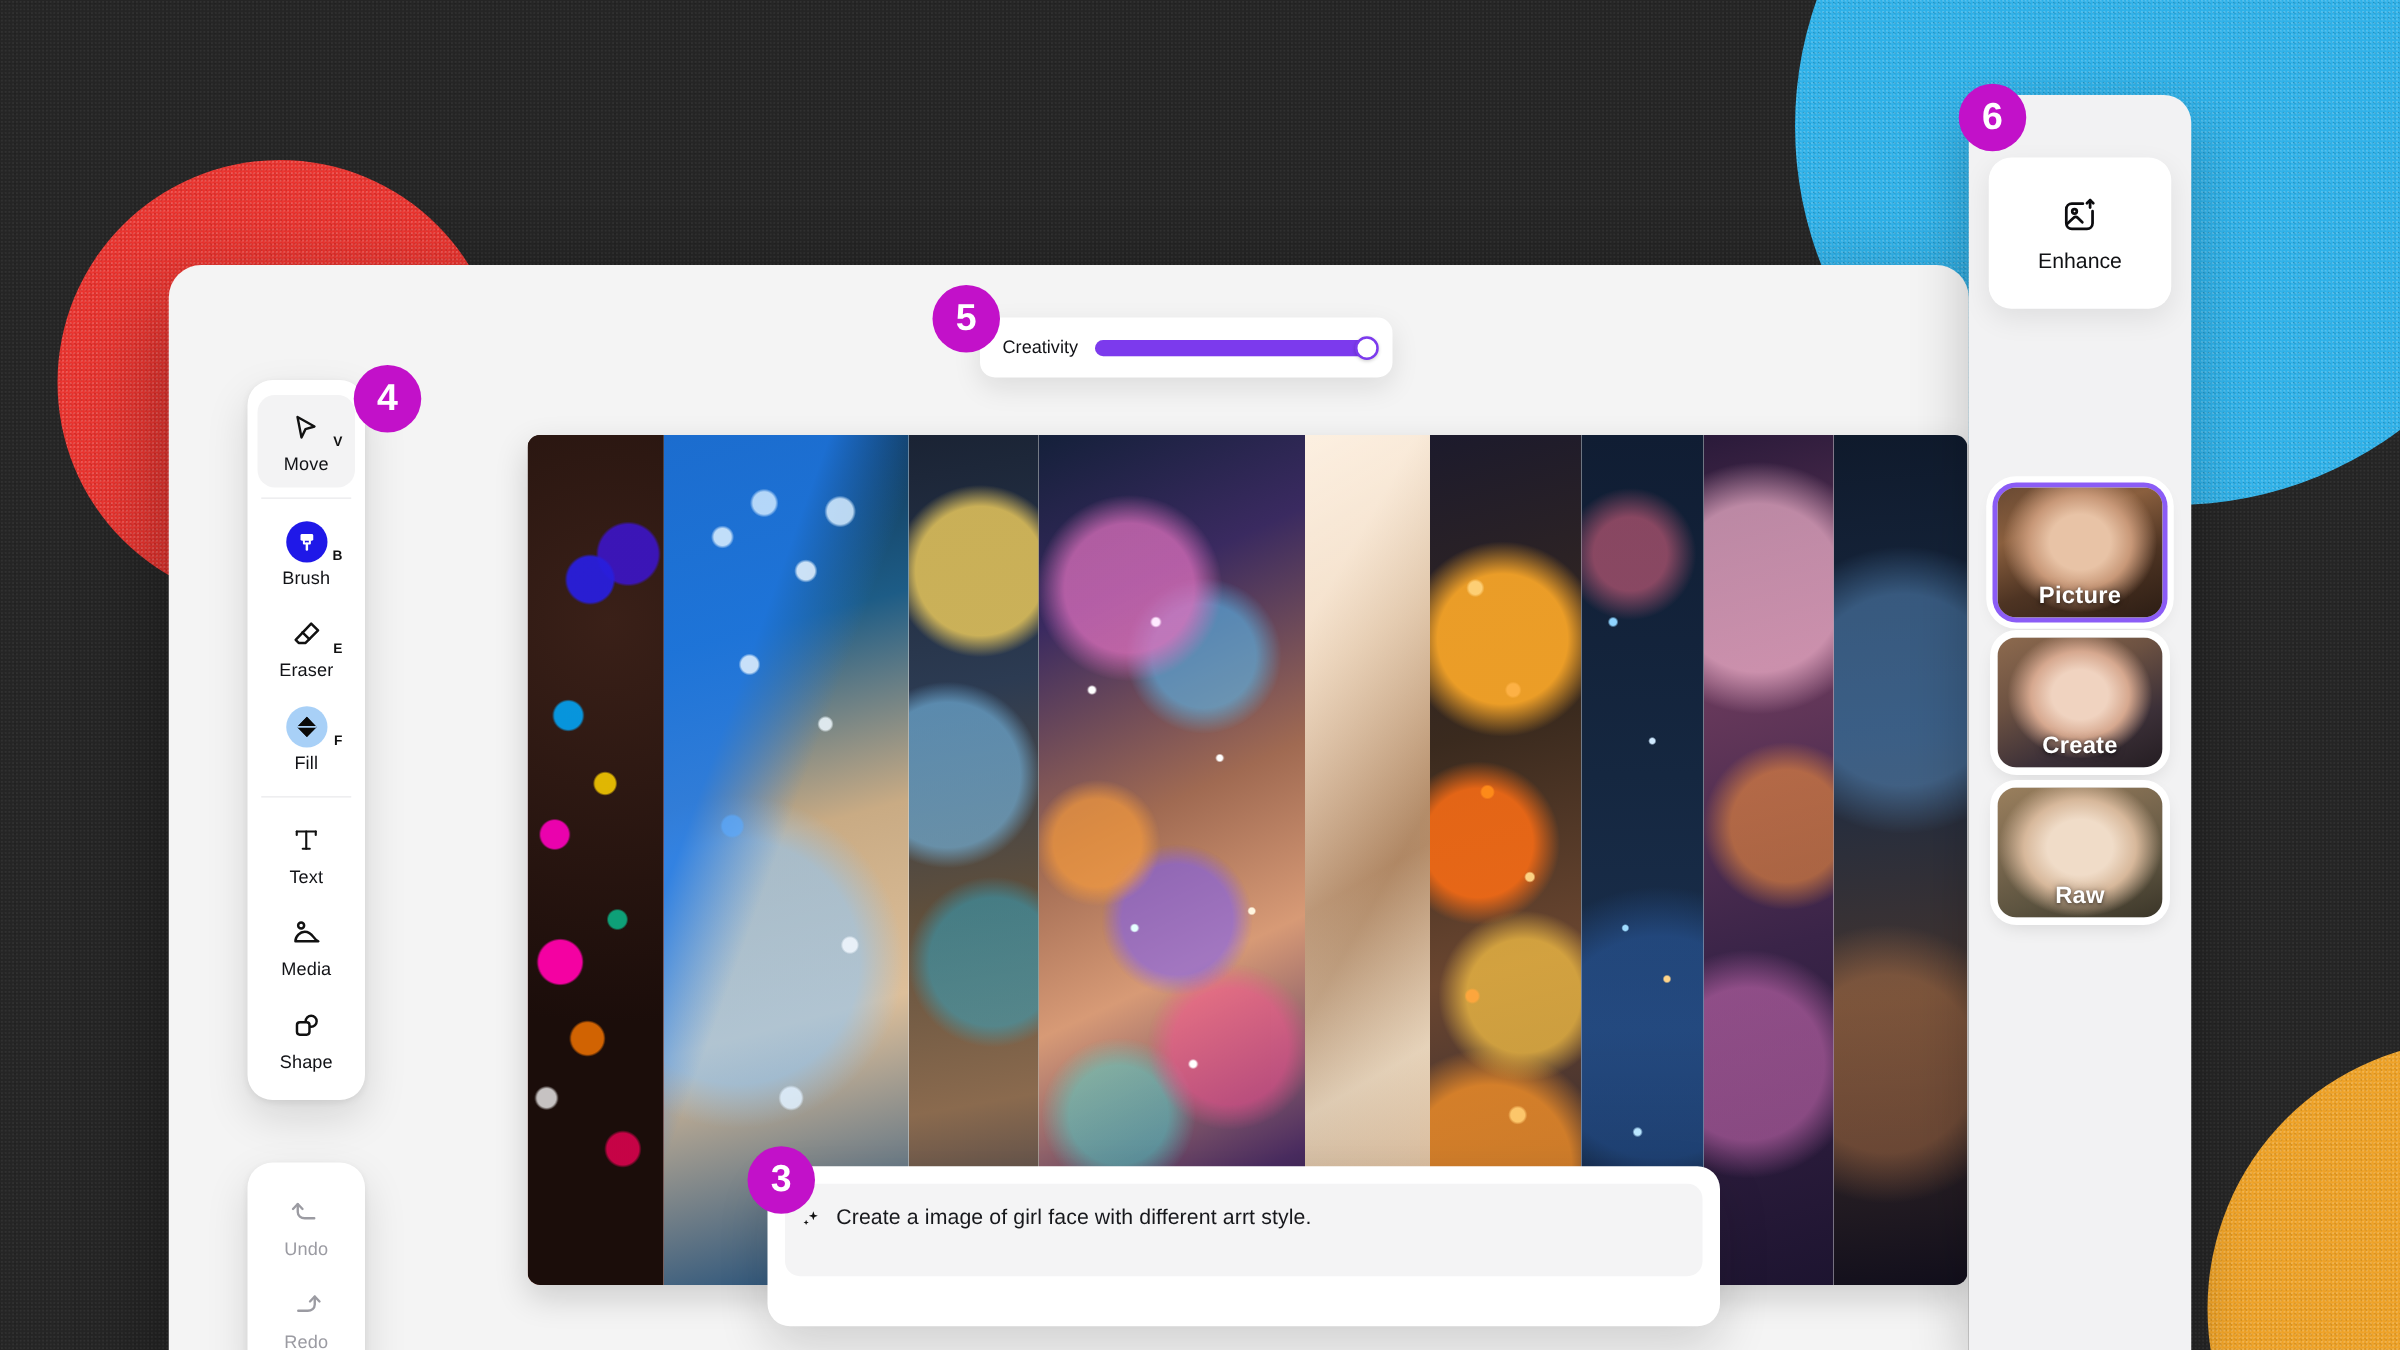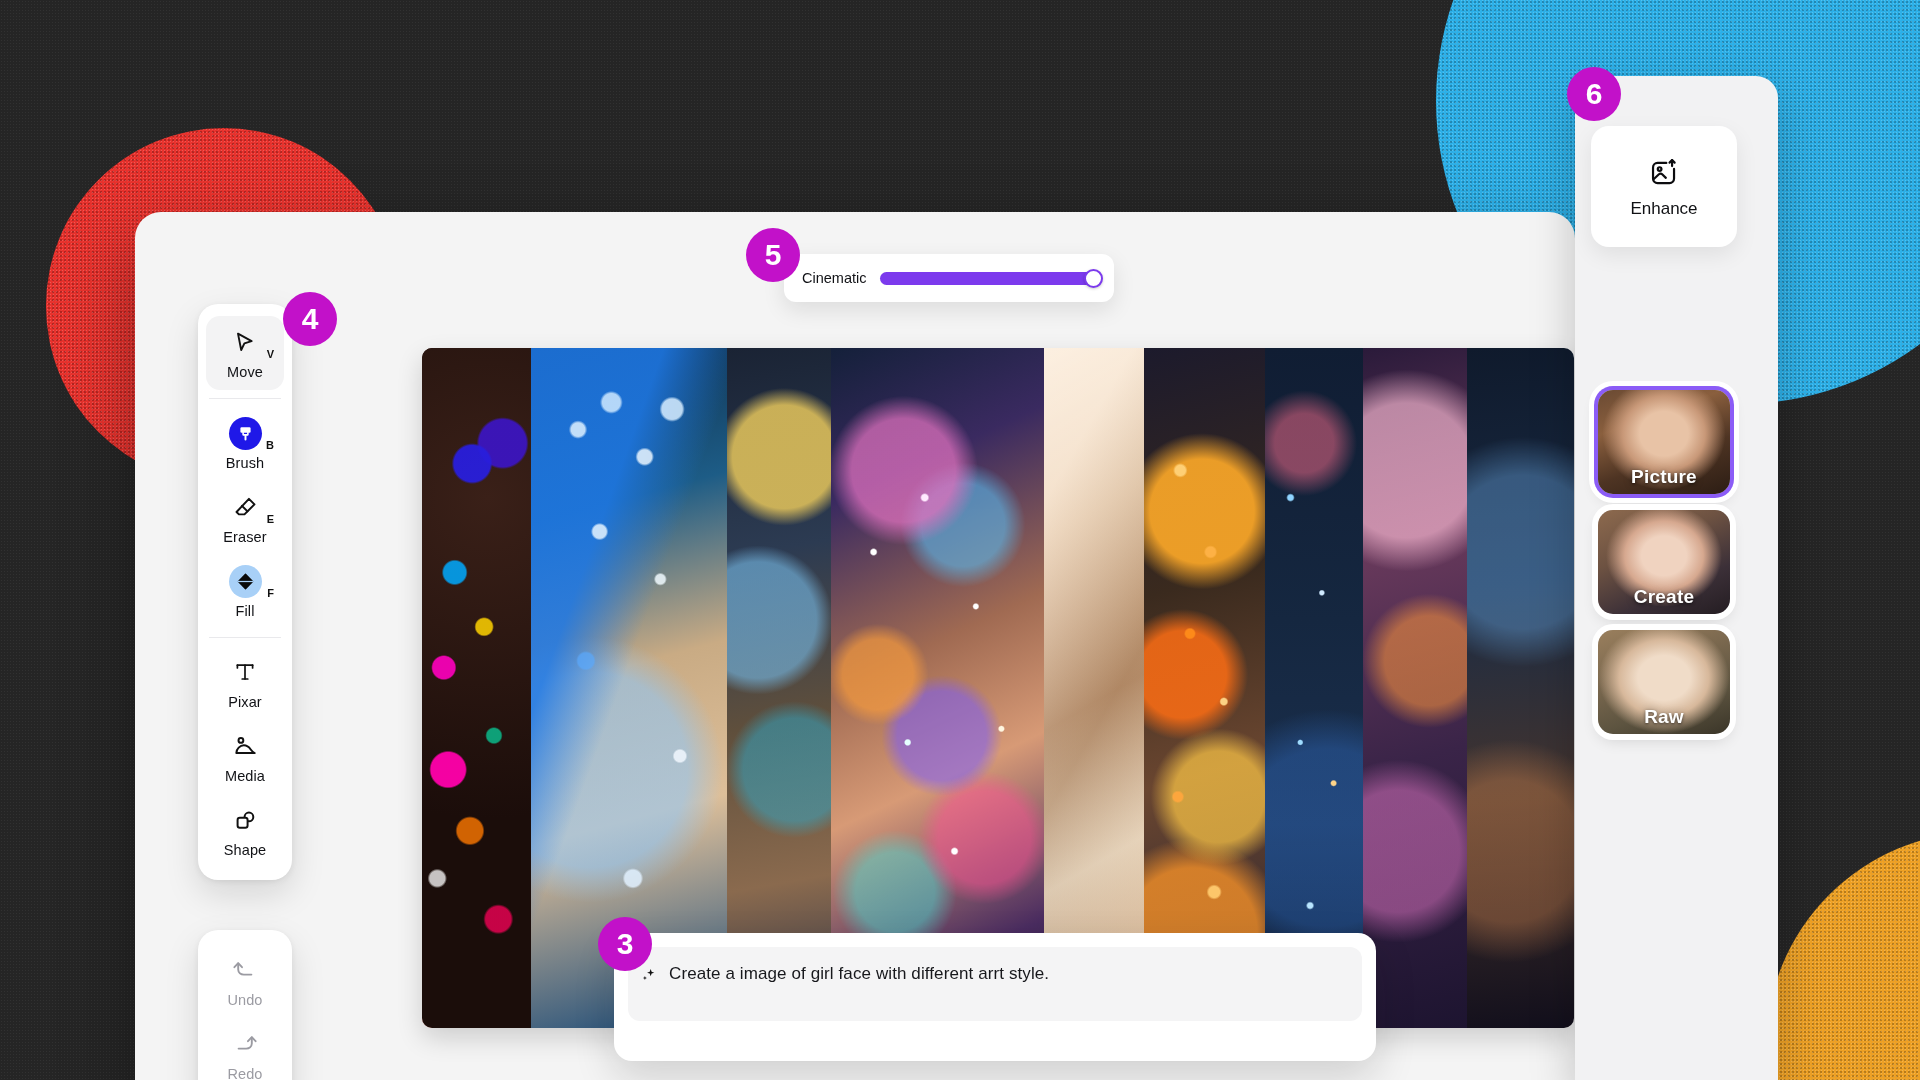--- a/index.html
+++ b/index.html
@@ -236,21 +236,21 @@
     color: #17181c;
     letter-spacing: .1px;
     line-height: 1.2;
   }
 
   
   .right-panel {
     position: absolute;
     left: 1575px;
     top: 76px;
-    width: 203px;
+    width: 178px;
     height: 1004px;
     background: #f2f2f3;
     border-radius: 22px 22px 0 0;
     z-index: 28;
     box-shadow: 0 18px 46px rgba(0,0,0,.22);
   }
 
   .actions-card {
     position: absolute;
     left: 16px;
@@ -512,21 +512,21 @@
     <div class="tool">
       <div class="tool-ico">
         <svg width="24" height="24" viewBox="0 0 24 24" fill="none" stroke="#111" stroke-width="1.7" stroke-linecap="round">
           <path d="M4.4 5.2 H19.6"></path>
           <path d="M4.4 5.2 V8"></path>
           <path d="M19.6 5.2 V8"></path>
           <path d="M12 5.2 V19"></path>
           <path d="M9.2 19 H14.8"></path>
         </svg>
       </div>
-      <div class="tool-label">Pixar</div>
+      <div class="tool-label">Text</div>
     </div>
 
     <div class="tool">
       <div class="tool-ico">
         <svg width="25" height="25" viewBox="0 0 24 24" fill="none" stroke="#111" stroke-width="1.9" stroke-linejoin="round" stroke-linecap="round">
           <circle cx="7.6" cy="6.2" r="2.3"></circle>
           <path d="M3.2 18.3 c0-4 3.6-7.4 7.2-7.4 3 0 5.2 2 6.6 4 1 1.4 2 2.6 3.8 3.4 z"></path>
         </svg>
       </div>
       <div class="tool-label">Media</div>
@@ -558,21 +558,21 @@
         <svg width="26" height="22" viewBox="0 0 26 22" fill="none" stroke="#9b9ba2" stroke-width="1.9" stroke-linecap="round" stroke-linejoin="round">
           <path d="M19.8 4.4 V10.6 c0 3-2.6 5-5.6 5 H6.6"></path>
           <path d="M23.6 8.2 L19.8 4.2 L16 8.2"></path>
         </svg>
       </div>
       <div class="tool-label">Redo</div>
     </div>
   </div>
 
   <div class="creativity-card">
-    <span class="creativity-label">Cinematic</span>
+    <span class="creativity-label">Creativity</span>
     <div class="slider-track">
       <div class="slider-fill" id="sliderFill" style="width: 100%; background: rgb(124, 58, 237);"></div>
       <div class="slider-knob" id="sliderKnob" style="left: 100%; border-color: rgb(124, 58, 237);"></div>
     </div>
   </div>
 
   <div class="prompt-card">
     <div class="prompt-inner">
       <span class="prompt-spark">
         <svg width="17" height="17" viewBox="0 0 18 18" fill="#111">

